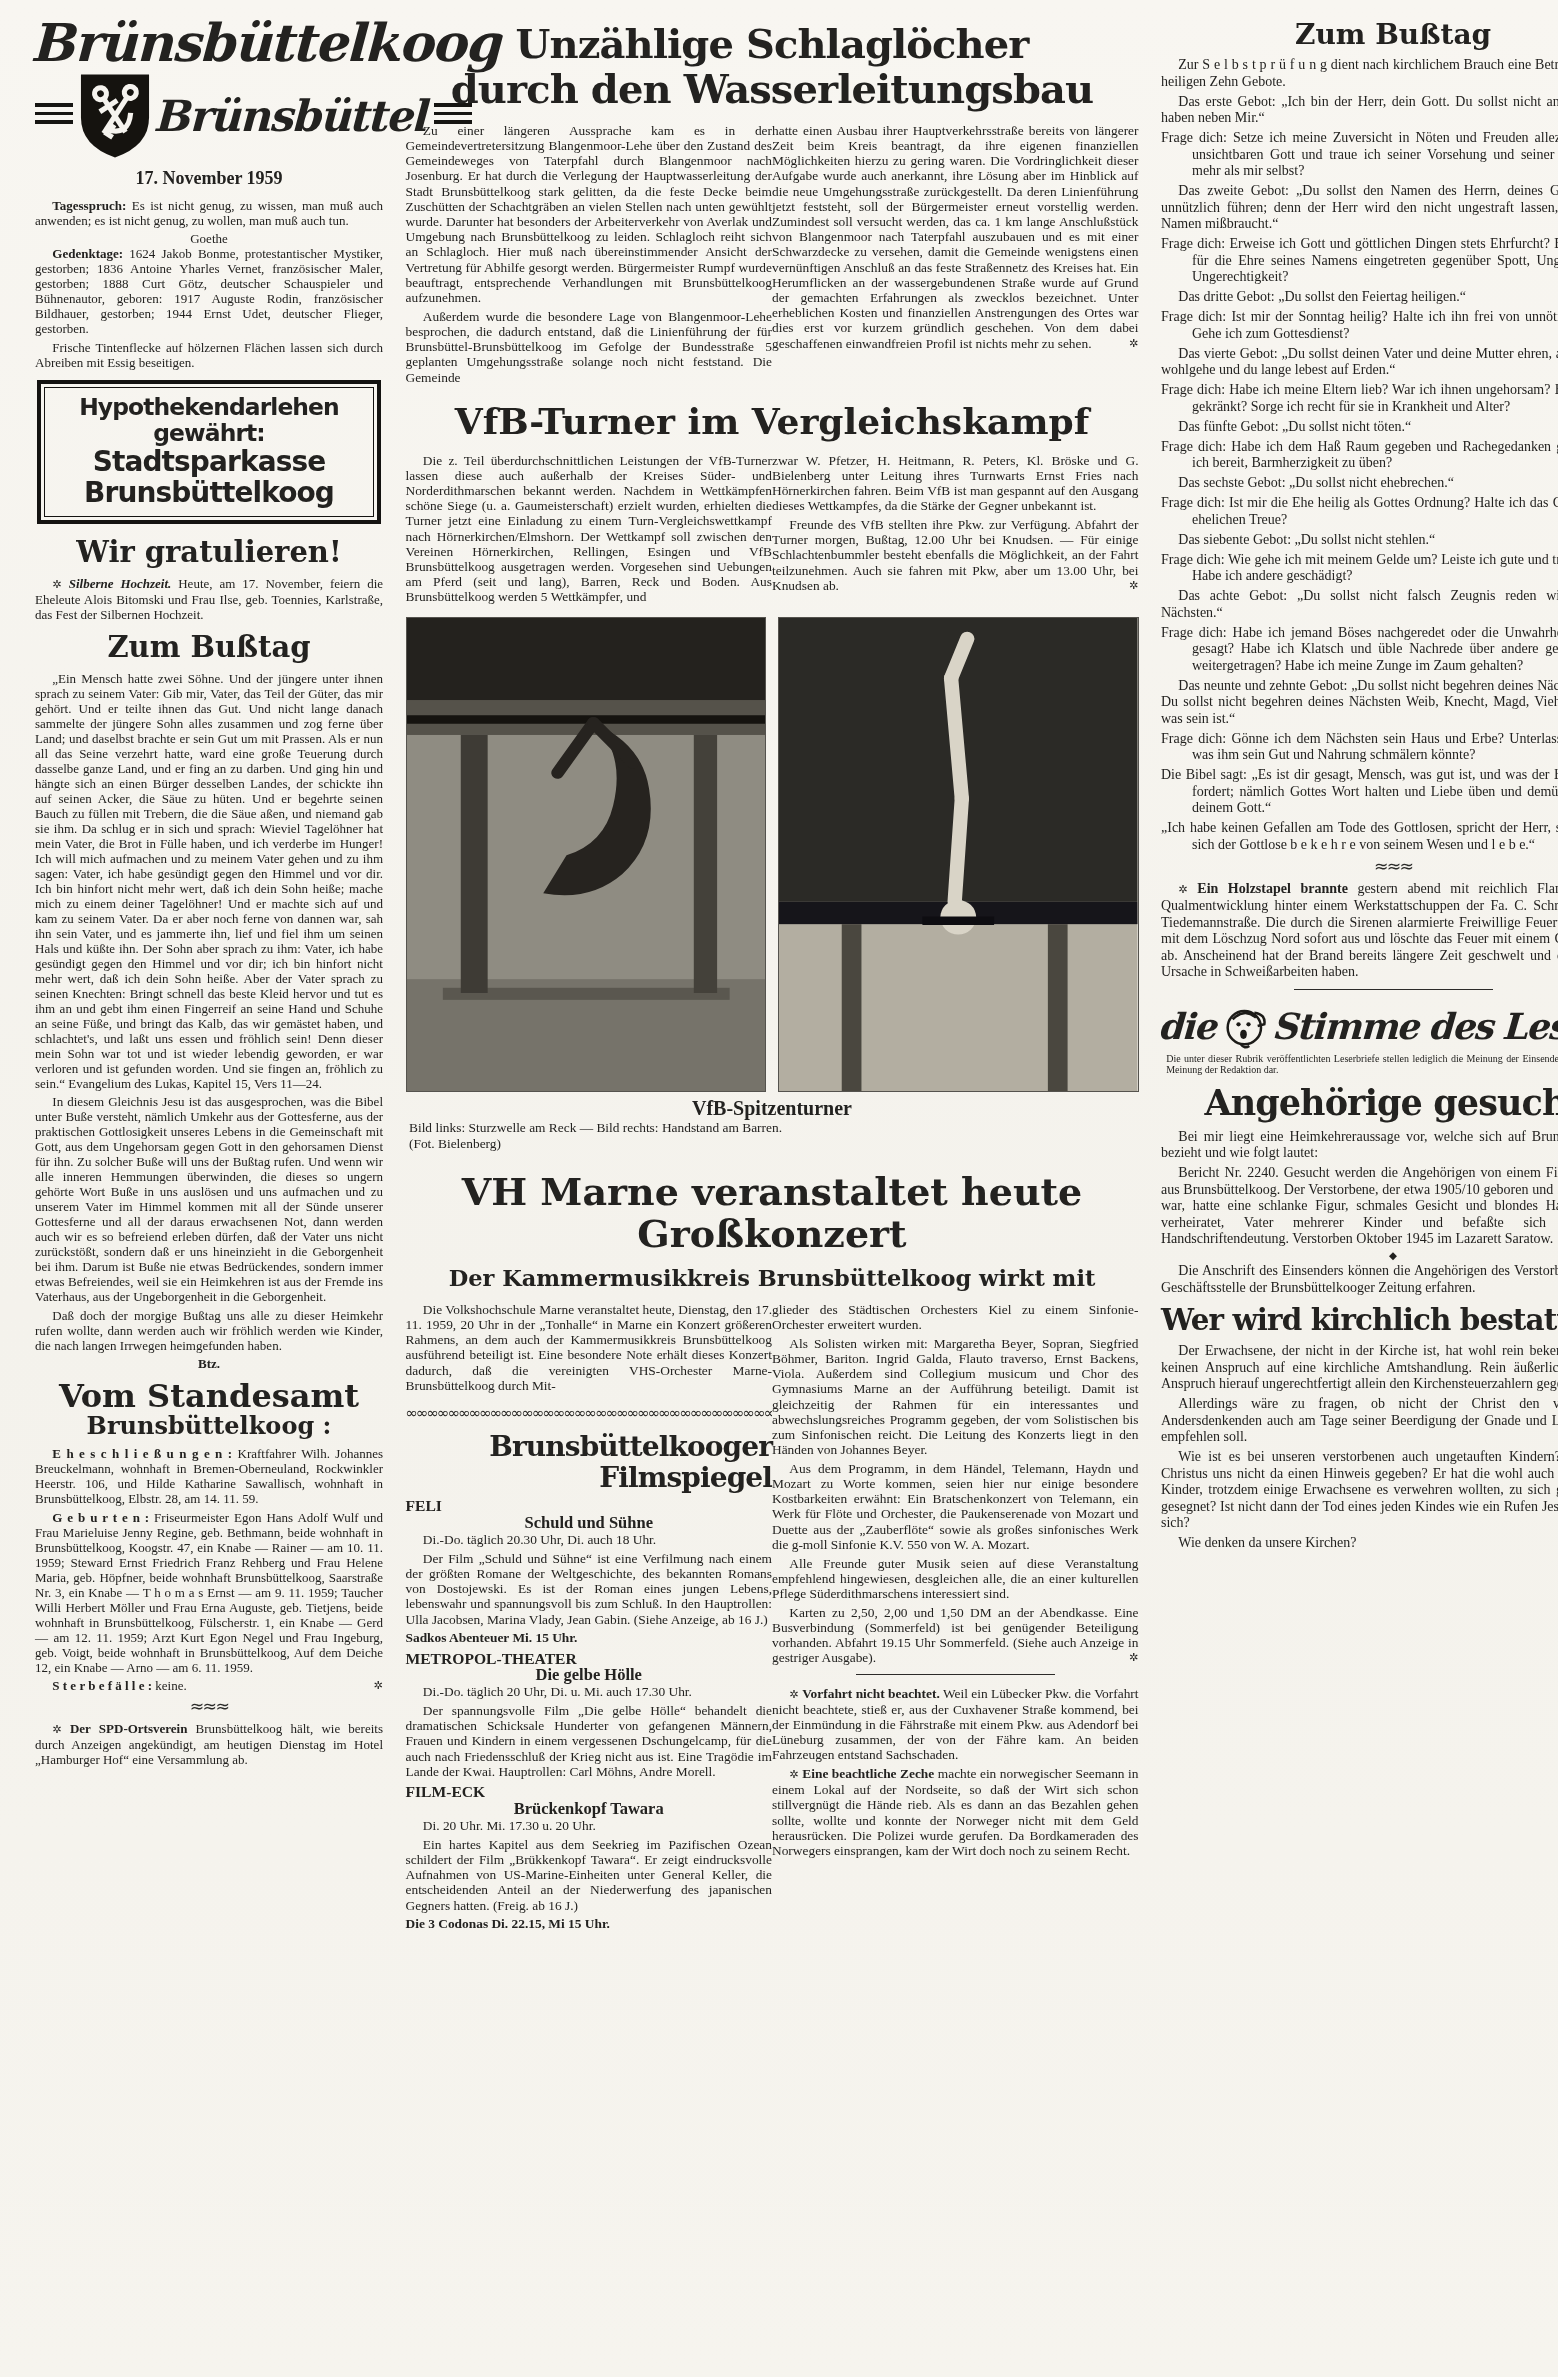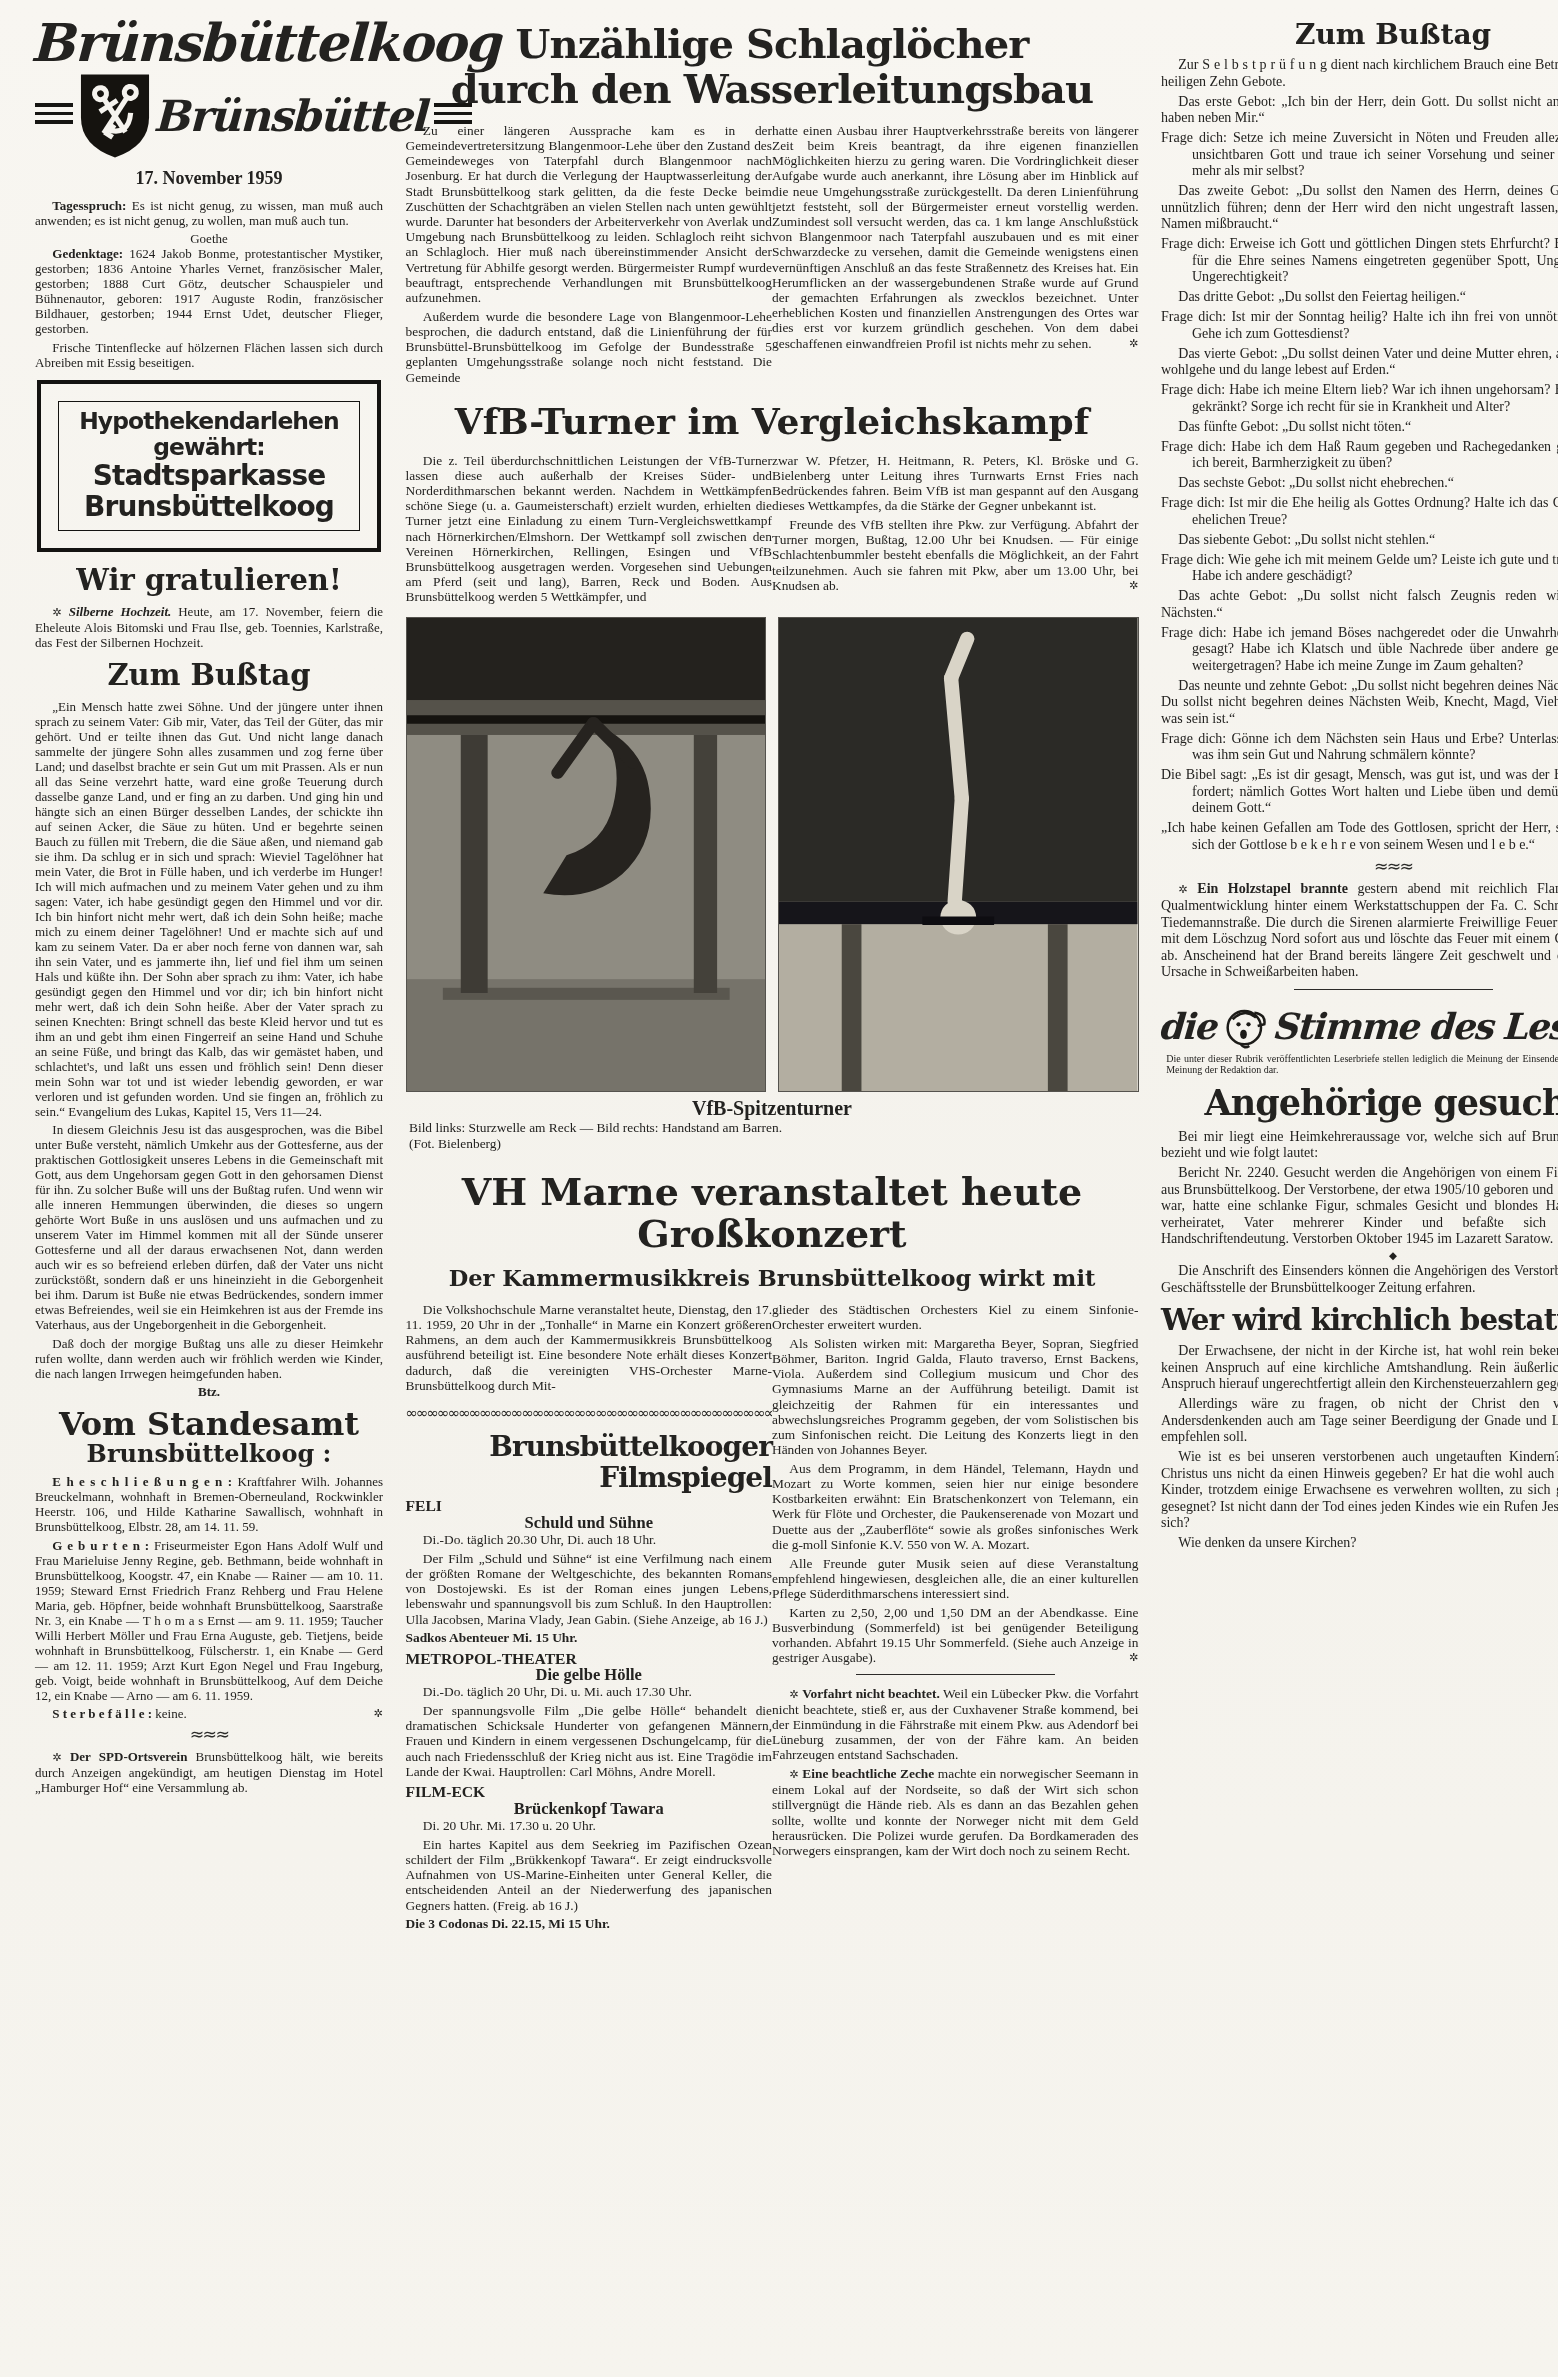--- a/index.html
+++ b/index.html
@@ -34,21 +34,21 @@
            font-size:52px; line-height:54px; letter-spacing:-1.7px; transform:skewX(-4deg); text-align:center; }
   .mast2 { display:flex; align-items:center; gap:5.2px; margin-top:1.7px; }
   .mast2 .bb { font-family:"DejaVu Serif",serif; font-weight:bold; font-style:italic;
                font-size:43px; letter-spacing:-1.7px; transform:skewX(-4deg); white-space:nowrap; }
   .flour { width:38px; height:26px; flex:0 0 auto;
            background:repeating-linear-gradient(#161512 0 3.5px, transparent 3.5px 8.7px); }
   .crest { width:74px; height:90px; flex:0 0 auto; }
   .dateline { text-align:center; font-weight:bold; font-size:18px; margin:7px 0 8.7px 0; }
 
   
-  .adbox { border:4.3px solid #141311; padding:17px; margin:10.4px 1.7px 12px 1.7px; }
+  .adbox { border:4.3px solid #141311; padding:3px; margin:10.4px 1.7px 12px 1.7px; }
   .adbox .inner { border:1.7px solid #141311; padding:5.2px 7px 8.7px 7px; text-align:center; }
   .ad1 { font-family:"DejaVu Sans",sans-serif; font-weight:bold; font-size:23.4px; line-height:26px; letter-spacing:-0.9px;}
   .ad2 { font-family:"DejaVu Sans",sans-serif; font-weight:bold; font-size:28px; line-height:31px; letter-spacing:-0.9px;}
   h2.sec { font-family:"DejaVu Serif",serif; font-weight:bold; text-align:center;
            font-size:29px; line-height:33px; margin:8.7px 0 7px 0; }
   h3.subsec { font-family:"DejaVu Serif",serif; font-weight:bold; text-align:center;
               font-size:24px; line-height:26px; margin:0 0 7px 0; }
 
   
   .headline1 { font-family:"DejaVu Serif",serif; font-weight:bold; text-align:center;
@@ -167,21 +167,21 @@
         <p class="noind"><span>hatte einen Ausbau ihrer Hauptverkehrsstraße bereits von längerer Zeit beim Kreis beantragt, da ihre eigenen finanziellen Möglichkeiten hierzu zu gering waren. Die Vordringlichkeit dieser Aufgabe wurde auch anerkannt, ihre Lösung aber im Hinblick auf die neue Umgehungsstraße zurückgestellt. Da deren Linienführung jetzt feststeht, soll der Bürgermeister erneut vorstellig werden. Zumindest soll versucht werden, das ca. 1 km lange Anschlußstück von Blangenmoor nach Taterpfahl auszubauen und es mit einer Schwarzdecke zu versehen, damit die Gemeinde wenigstens einen vernünftigen Anschluß an das feste Straßennetz des Kreises hat. Ein Herumflicken an der wassergebundenen Straße wurde auf Grund der gemachten Erfahrungen als zwecklos bezeichnet. Unter erheblichen Kosten und finanziellen Anstrengungen des Ortes war dies erst vor kurzem gründlich geschehen. Von dem dabei geschaffenen einwandfreien Profil ist nichts mehr zu sehen.</span><span class="star fr">✲</span></p>
       </div>
     </div>
 
     <h2 class="headline2">VfB-Turner im Vergleichskampf</h2>
     <div class="two-col">
       <div class="mc body-m">
         <p>Die z. Teil überdurchschnittlichen Leistungen der VfB-Turner lassen diese auch außerhalb der Kreises Süder- und Norderdithmarschen bekannt werden. Nachdem in Wettkämpfen schöne Siege (u. a. Gaumeisterschaft) erzielt wurden, erhielten die Turner jetzt eine Einladung zu einem Turn-Vergleichswettkampf nach Hörnerkirchen/Elmshorn. Der Wettkampf soll zwischen den Vereinen Hörnerkirchen, Rellingen, Esingen und VfB Brunsbüttelkoog ausgetragen werden. Vorgesehen sind Uebungen am Pferd (seit und lang), Barren, Reck und Boden. Aus Brunsbüttelkoog werden 5 Wettkämpfer, und</p>
       </div>
       <div class="mc body-m">
-        <p class="noind">zwar W. Pfetzer, H. Heitmann, R. Peters, Kl. Bröske und G. Bielenberg unter Leitung ihres Turnwarts Ernst Fries nach Bedrückendes fahren. Beim VfB ist man gespannt auf den Ausgang dieses Wettkampfes, da die Stärke der Gegner unbekannt ist.</p>
+        <p class="noind">zwar W. Pfetzer, H. Heitmann, R. Peters, Kl. Bröske und G. Bielenberg unter Leitung ihres Turnwarts Ernst Fries nach Hörnerkirchen fahren. Beim VfB ist man gespannt auf den Ausgang dieses Wettkampfes, da die Stärke der Gegner unbekannt ist.</p>
         <p><span>Freunde des VfB stellten ihre Pkw. zur Verfügung. Abfahrt der Turner morgen, Bußtag, 12.00 Uhr bei Knudsen. — Für einige Schlachtenbummler besteht ebenfalls die Möglichkeit, an der Fahrt teilzunehmen. Auch sie fahren mit Pkw, aber um 13.00 Uhr, bei Knudsen ab.</span><span class="star fr">✲</span></p>
       </div>
     </div>
 
     <div class="photos">
       <div class="photo">
         <svg viewBox="0 0 400 550" preserveAspectRatio="none">
           <rect width="400" height="550" fill="#8f8c82"></rect>
           <rect width="400" height="96" fill="#24221e"></rect>
           <rect y="96" width="400" height="40" fill="#55524a"></rect>

